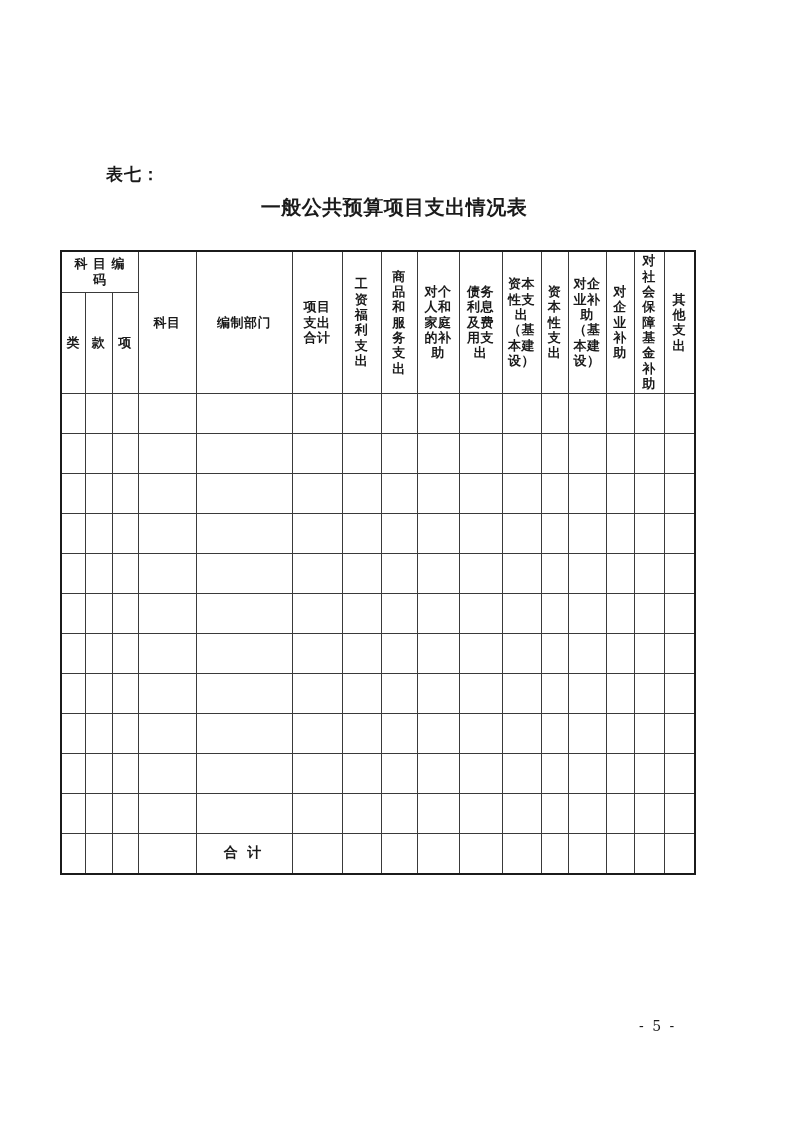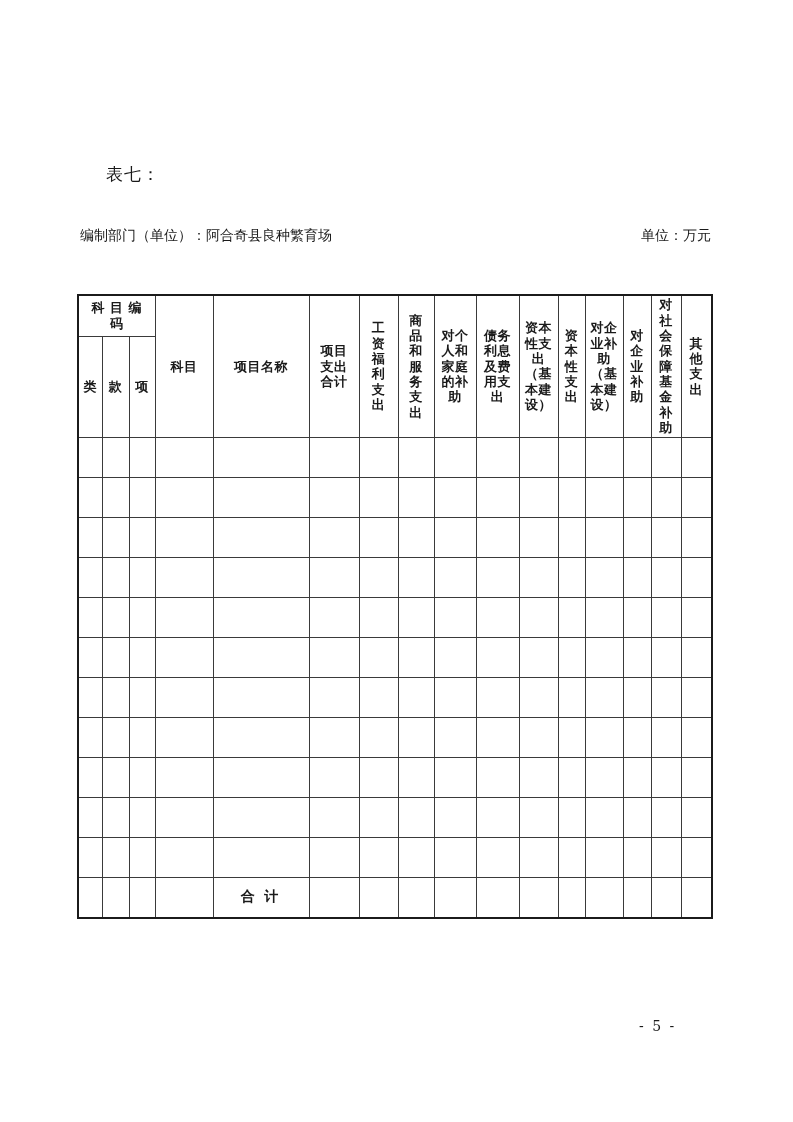--- a/index.html
+++ b/index.html
@@ -7,37 +7,36 @@
     position:relative;
     width:793px; height:1122px;
     background:#ffffff;
     font-family:"DejaVu Serif","Liberation Serif",serif;
     color:#1a1a1a;
     overflow:hidden;
     margin:0 auto;
   }
   .tbl-label {
     position:absolute; left:106px; top:163px;
-    font-size:17px; font-weight:normal; letter-spacing:1px;
+    font-size:17px; font-weight:bold; letter-spacing:1px;
   }
   .title {
     position:absolute; left:77px; top:194px; width:634px;
     margin:0; text-align:center;
     font-size:20px; font-weight:bold; letter-spacing:0.5px;
   }
   .meta {
     position:absolute; left:80px; top:227px; width:631px;
     display:flex; justify-content:space-between;
     font-size:14px; line-height:17px;
   }
   table.tbl {
-    position:absolute; left:77px; top:250px; width:634px;
+    position:absolute; left:60px; top:250px; width:634px;
     border-collapse:collapse; table-layout:fixed;
     border:2px solid #1b1b1b;
-    margin-top:44px;
   }
   table.tbl th, table.tbl td {
     border:1px solid #3a3a3a;
     padding:0; margin:0;
     text-align:center; vertical-align:middle;
     overflow:hidden;
   }
   table.tbl th {
     font-weight:bold;
     font-size:13px;
@@ -59,25 +58,22 @@
     font-size:14px; letter-spacing:2px;
   }
 </style>
 </head>
 <body>
 
 <div class="sheet">
 
   <div class="tbl-label">表七：</div>
 
-
-  <div class="meta">
-    <span>编制部门（单位）：阿合奇县良种繁育场</span>
-    <span>单位：万元</span>
-  </div>
+  <h1 class="title">一般公共预算项目支出情况表</h1>
+
 
   <table class="tbl">
     <colgroup>
       <col style="width:24px">
         <col style="width:27px">
         <col style="width:26px">
       <col style="width:58px">
         <col style="width:96px">
         <col style="width:50px">
       <col style="width:39px">
@@ -89,21 +85,21 @@
       <col style="width:38px">
         <col style="width:28px">
         <col style="width:30px">
       <col style="width:31px">
     </colgroup>
     <thead>
       <tr class="h1">
         <th colspan="3">科 目 编
 码</th>
         <th rowspan="2">科目</th>
-        <th rowspan="2" class="big">项目名称</th>
+        <th rowspan="2" class="big">编制部门</th>
         <th rowspan="2">项目
 支出
 合计</th>
         <th rowspan="2">工
 资
 福
 利
 支
 出</th>
         <th rowspan="2">商

